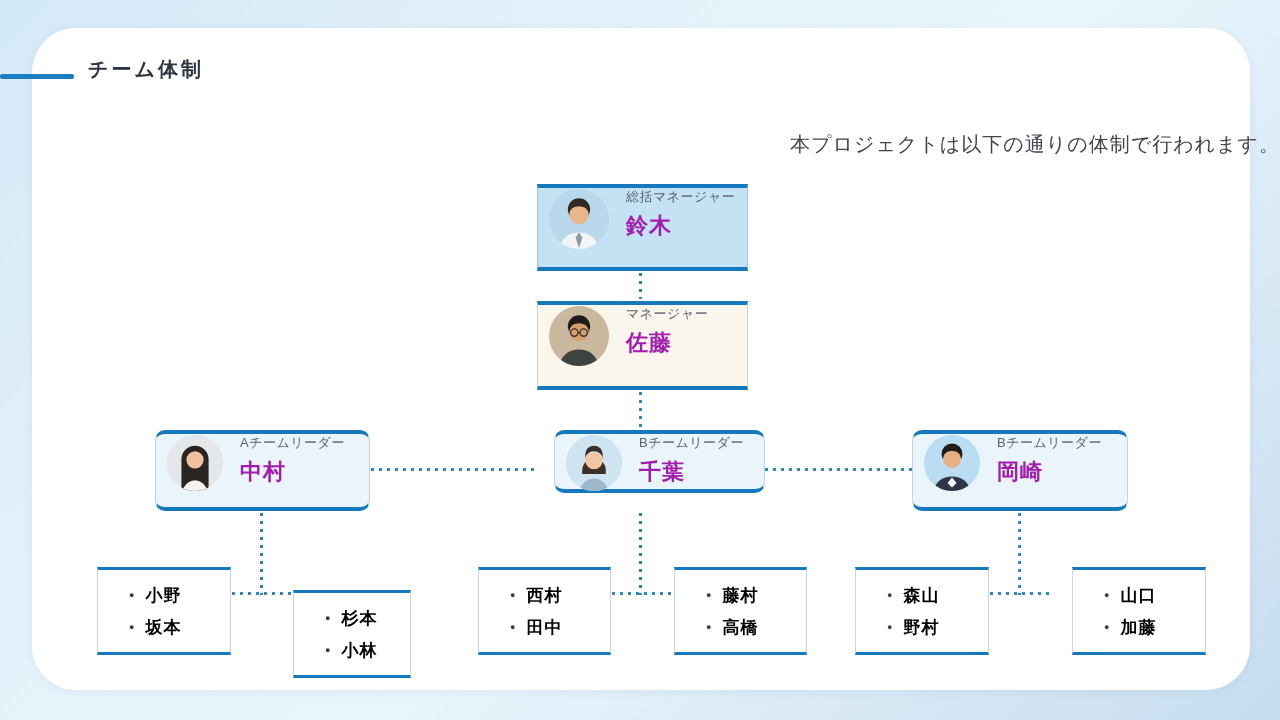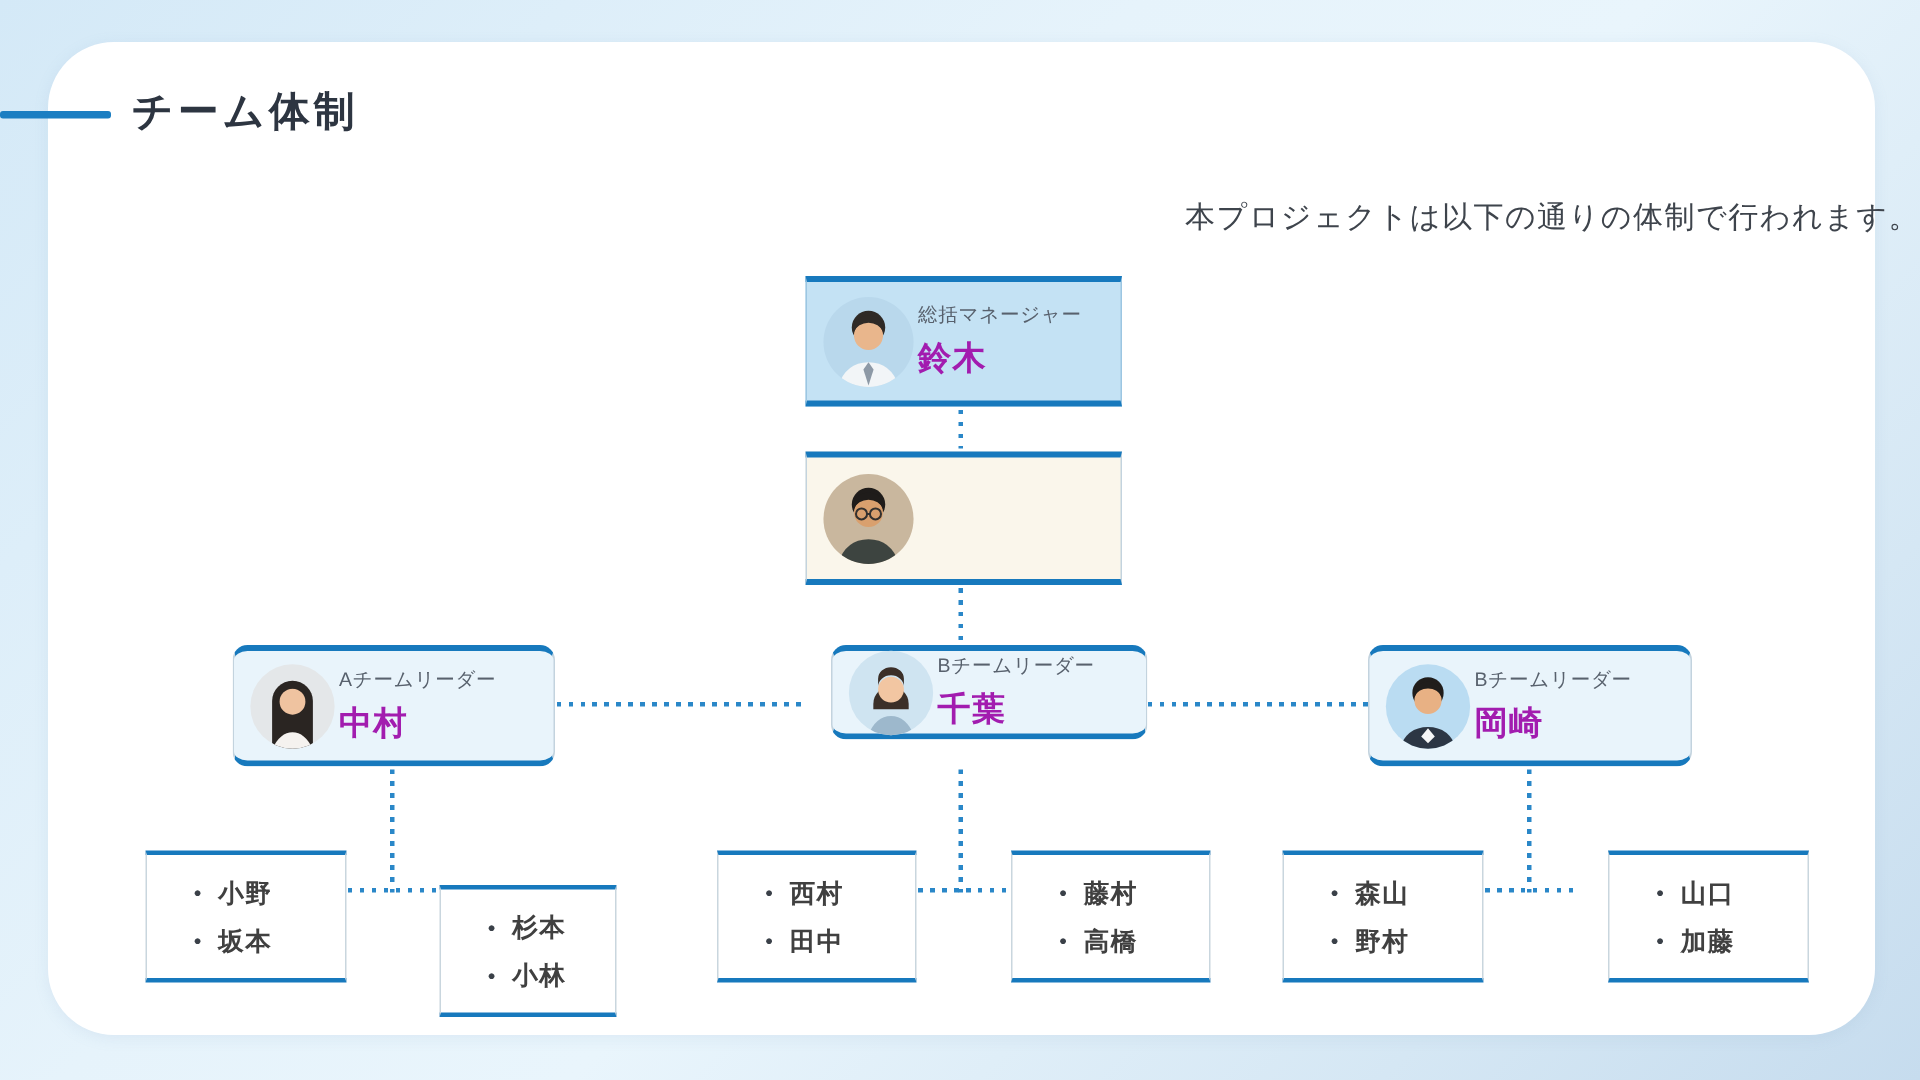--- a/index.html
+++ b/index.html
@@ -13,29 +13,29 @@
     position:absolute; left:32px; top:28px; width:1218px; height:662px;
     background:#ffffff; border-radius:44px;
     box-shadow:0 2px 10px rgba(120,160,190,0.12);
   }
   .accent-line {
     position:absolute; left:0; top:74px; width:74px; height:5px;
     background:var(--accent,#1b7ec2); border-radius:2px;
   }
   .page-title {
     position:absolute; left:88px; top:56px;
-    font-size:27px; font-weight:bold; color:#2d3541; letter-spacing:3px;
+    font-size:20px; font-weight:bold; color:#2d3541; letter-spacing:3px;
   }
   .page-subtitle {
     position:absolute; left:0; right:0; top:131px; text-align:right;
     font-size:20px; color:#3e444c; letter-spacing:1px;
   }
   
   .pbox {
-    position:absolute; display:flex; align-items:center; gap:2px;
+    position:absolute; display:flex; gap:16px;
     padding-left:10px;
     border-top:4px solid var(--border-blue,#1779bd);
     border-bottom:4px solid var(--border-blue,#1779bd);
     border-left:1px solid #c3d3de; border-right:1px solid #c3d3de;
   }
   .pbox.general { background:var(--box-general,#c4e2f4); border-left-color:#9cc6e2; border-right-color:#9cc6e2; }
   .pbox.manager { background:var(--box-manager,#faf6eb); }
   .pbox.leader  { background:var(--box-leader,#e9f4fb);border-radius:10px; }
   .ptxt { display:flex; flex-direction:column; gap:5px; }
   .prole { font-size:13px; color:#58616d; letter-spacing:0.5px; }
@@ -43,21 +43,21 @@
   .avatar { flex:0 0 auto; border-radius:50%; }
   
   .mbox {
     position:absolute; background:var(--box-member,#ffffff);
     border-top:3px solid var(--border-blue,#1779bd);
     border-bottom:3px solid var(--border-blue,#1779bd);
     border-left:1px solid #c9d6de; border-right:1px solid #c9d6de;
     display:flex; flex-direction:column; justify-content:center;
   }
   .mbox ul { list-style:none; padding-left:31px; display:flex; flex-direction:column; gap:9px; }
-  .mbox li { font-size:17px; font-weight:bold; color:#404040; letter-spacing:1px; }
+  .mbox li { font-size:17px; font-weight:bold; color:#000000; letter-spacing:1px; }
   .mbox li::before { content:"●"; font-size:9px; color:#3a4048; margin-right:10px; vertical-align:3px; }
   
   .vdot {
     position:absolute; width:3px;
     background-image:repeating-linear-gradient(to bottom,var(--connector,#2a87c8) 0 3px,transparent 3px 8px);
   }
   .hdot {
     position:absolute; height:3px;
     background-image:repeating-linear-gradient(to right,var(--connector,#2a87c8) 0 3px,transparent 3px 8px);
   }
@@ -116,20 +116,24 @@
       <circle cx="32" cy="22" r="11.5" fill="#1f1c1a"></circle>
       <circle cx="32" cy="27.5" r="10" fill="#d9a06e"></circle>
       <path d="M22 25 a10.5 9 0 0 1 20 0 l0 -5 a10.5 9 0 0 0 -20 0 z" fill="#1f1c1a"></path>
       <g stroke="#33312f" stroke-width="1.4" fill="none">
         <circle cx="27.2" cy="28.5" r="3.8"></circle>
           <circle cx="36.8" cy="28.5" r="3.8"></circle>
           <path d="M31 28.5 h2"></path>
       </g>
     </g>
   </svg>
+  <div class="ptxt">
+    <div class="prole">マネージャー</div>
+    <div class="pname">佐藤</div>
+  </div>
 </div>
 
 <div class="pbox leader" style="left:155px;top:430px;width:215px;height:81px">
   <svg class="avatar" width="58" height="58" viewBox="0 0 64 64">
     <defs>
         <clipPath id="cp3">
           <circle cx="32" cy="32" r="31"></circle>
         </clipPath>
       </defs>
     <circle cx="32" cy="32" r="31" fill="#e4e7e9"></circle>

